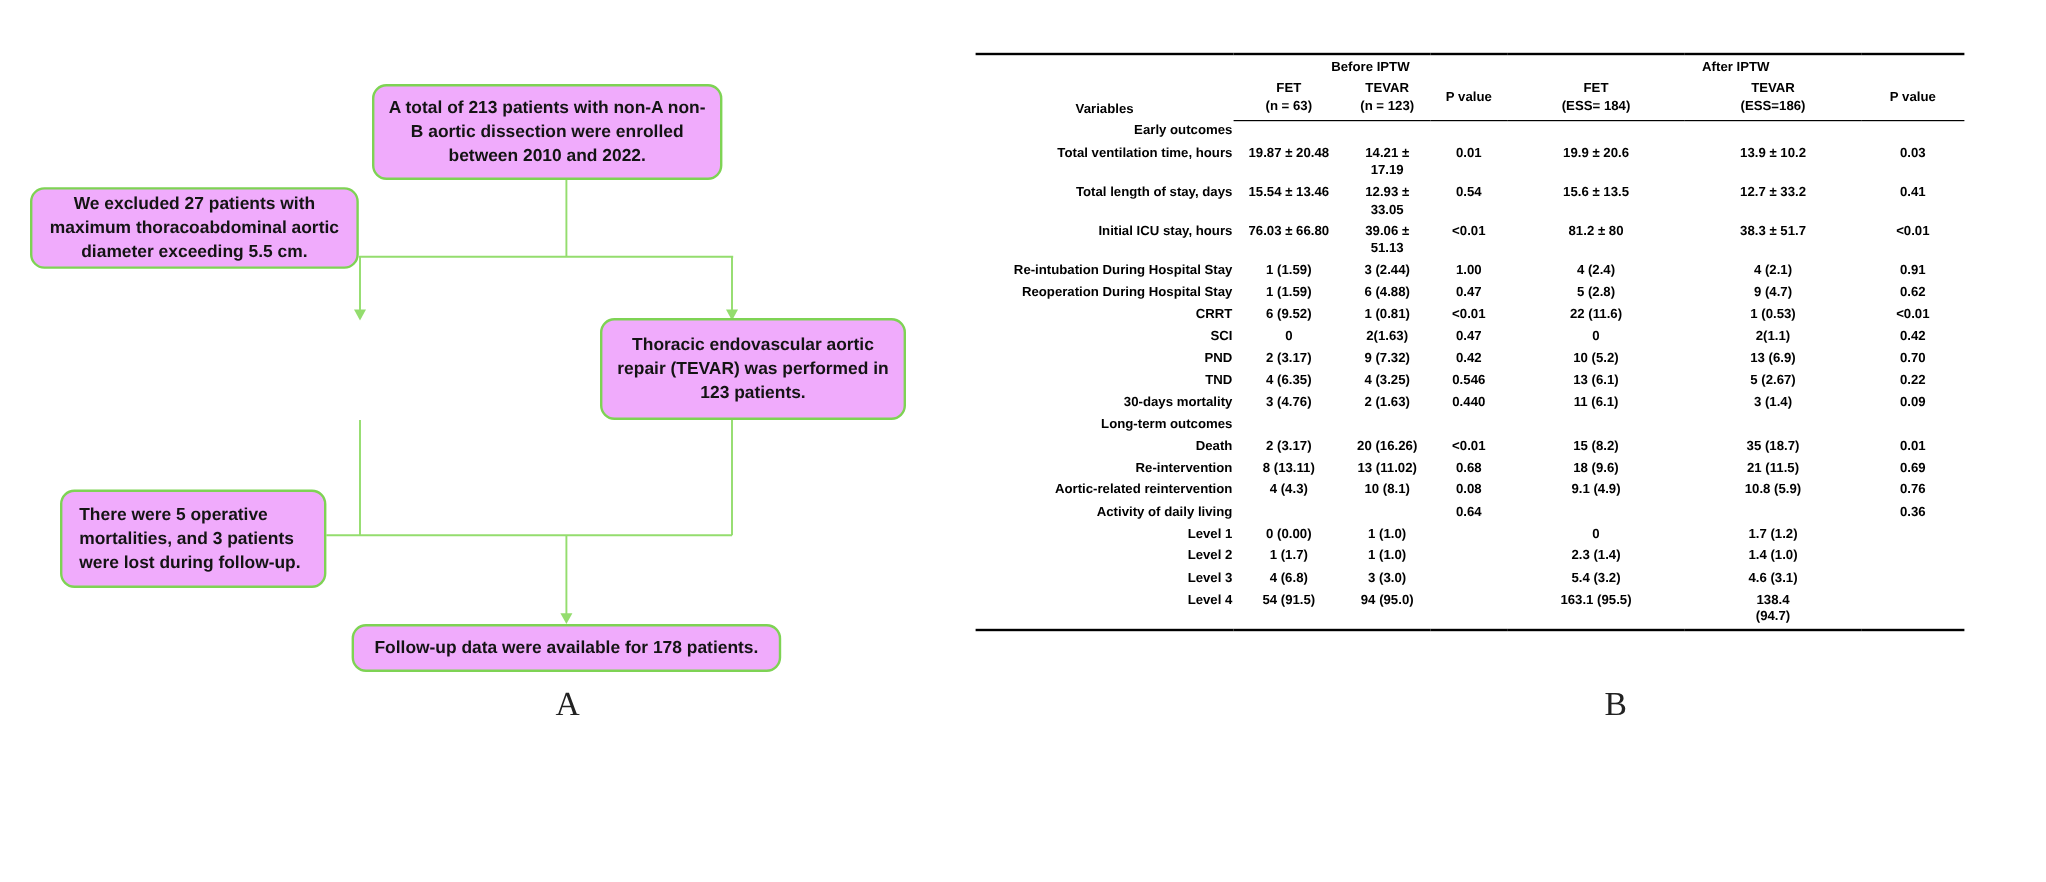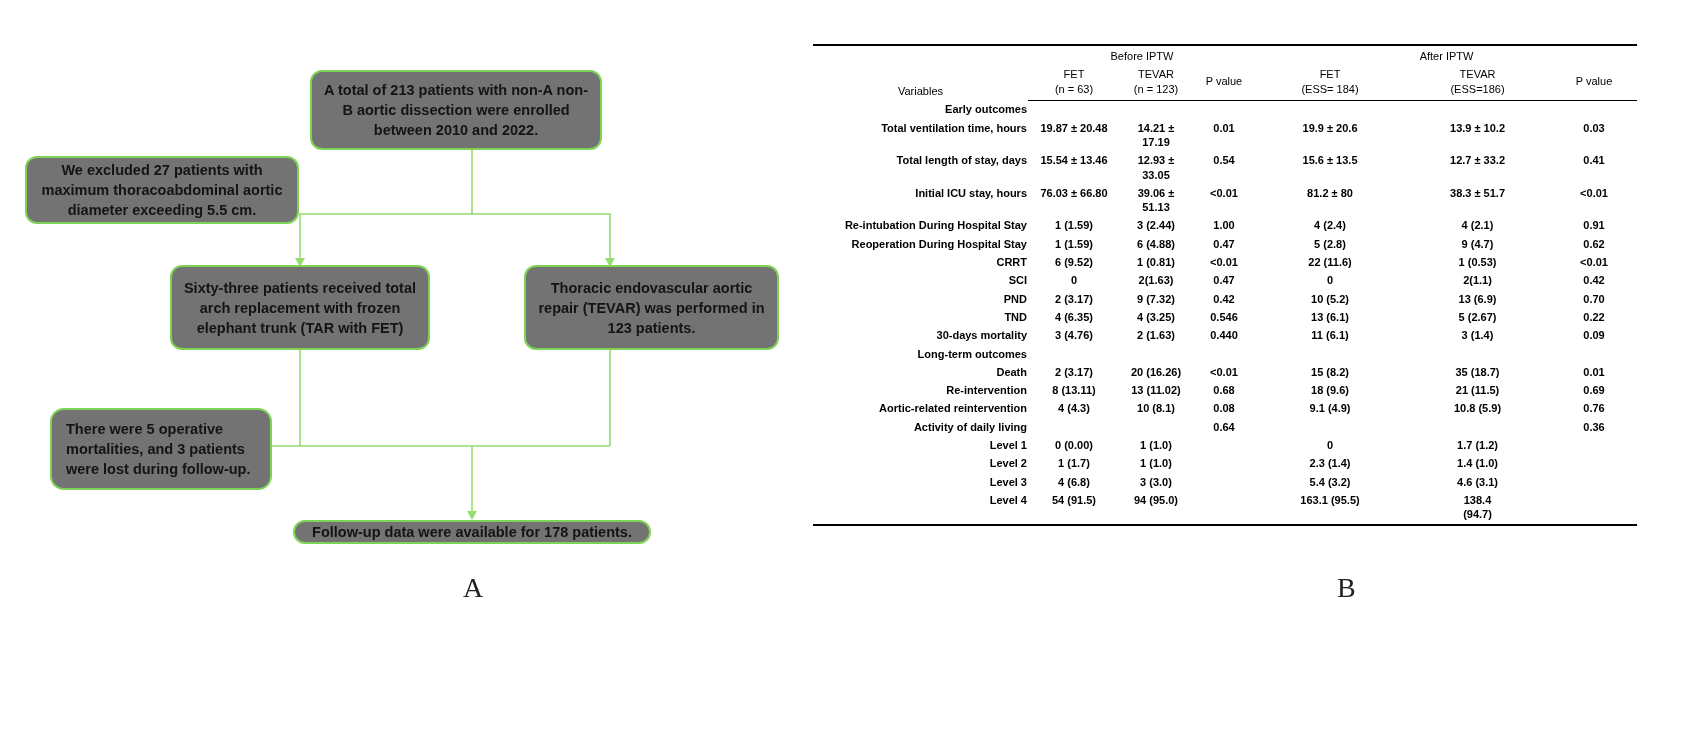--- a/index.html
+++ b/index.html
@@ -11,47 +11,47 @@
   body{
     width:1705px;height:735px;background:#ffffff;position:relative;overflow:hidden;
     font-family:"Liberation Sans", sans-serif;color:var(--ink);
   }
   
   .panel-a{position:absolute;left:0;top:0;width:800px;height:640px;}
   .connectors{position:absolute;left:0;top:0;z-index:0;}
   .cline{stroke:var(--connector);stroke-width:1.6;fill:none;}
   .ahead{fill:var(--connector);}
   .fbox{
-    position:absolute;z-index:1;background:#737373;
+    position:absolute;z-index:1;background:#f0abfc;
     border:2px solid var(--green);border-radius:12px;
     display:flex;align-items:center;justify-content:center;
     text-align:center;font-weight:bold;font-size:14.5px;line-height:1.38;
     padding:6px 10px;box-sizing:border-box;color:var(--ink);
   }
   #box-enrolled {left:310px;top:70px;width:292px;height:80px;}
   #box-excluded {left:25px;top:156px;width:274px;height:68px;}
   #box-fet      {left:170px;top:265px;width:260px;height:85px;}
-  #box-tevar    {left:500px;top:265px;width:255px;height:85px;margin-left:24px;}
-  #box-mortality{left:50px;top:408px;width:222px;height:82px;text-align:left;justify-content:flex-start;padding-left:14px;border-radius:14px;}
-  #box-followup {left:293px;top:520px;width:358px;height:24px;padding:4px 12px;}
+  #box-tevar    {left:500px;top:265px;width:255px;height:85px;}
+  #box-mortality{left:50px;top:408px;width:222px;height:82px;text-align:left;justify-content:flex-start;padding-left:14px;}
+  #box-followup {left:293px;top:520px;width:358px;height:40px;padding:4px 12px;}
   .panel-label{
     position:absolute;font-family:"Liberation Serif", serif;font-size:28px;
     color:#222;font-weight:normal;
   }
   #label-a{left:463px;top:572px;}
   #label-b{left:1337px;top:572px;}
   
   .panel-b{position:absolute;left:813px;top:44px;width:824px;}
   table.outcomes{
     border-collapse:collapse;width:824px;table-layout:fixed;
     border-top:2px solid #000;border-bottom:2px solid #000;
     font-size:11px;font-weight:bold;color:#000;
   }
   table.outcomes th{
-    font-weight:normal;text-align:center;white-space:pre-line;line-height:1.3;padding:2px 0;
+    font-weight:bold;text-align:center;white-space:pre-line;line-height:1.3;padding:2px 0;
   }
   th.var-head{text-align:left;vertical-align:bottom;padding-bottom:9px;padding-left:1px;}
   tr.cols th{border-bottom:1.5px solid #000;padding-bottom:4px;}
   tr.groups th{padding-top:3px;}
   table.outcomes tbody td{
     text-align:center;vertical-align:top;padding:2px 1px;
     white-space:pre-line;line-height:1.3;
   }
   table.outcomes tbody td.lbl{text-align:right;white-space:nowrap;}
   tr.section td.lbl{padding-left:1px;}
@@ -74,21 +74,20 @@
       <polygon class="ahead" points="605,258 615,258 610,267"></polygon>
       <line class="cline" x1="300" y1="350" x2="300" y2="446"></line>
       <line class="cline" x1="610" y1="350" x2="610" y2="446"></line>
       <line class="cline" x1="272" y1="446" x2="610" y2="446"></line>
       <line class="cline" x1="472" y1="446" x2="472" y2="512"></line>
       <polygon class="ahead" points="467,511 477,511 472,520"></polygon>
     </svg>
 
     <div class="fbox" id="box-enrolled">A total of 213 patients with non-A non-B aortic dissection were enrolled between 2010 and 2022.</div>
     <div class="fbox" id="box-excluded">We excluded 27 patients with maximum thoracoabdominal aortic diameter exceeding 5.5 cm.</div>
-    <div class="fbox" id="box-fet">Sixty-three patients received total arch replacement with frozen elephant trunk (TAR with FET)</div>
     <div class="fbox" id="box-tevar">Thoracic endovascular aortic repair (TEVAR) was performed in 123 patients.</div>
     <div class="fbox" id="box-mortality">There were 5 operative mortalities, and 3 patients were lost during follow-up.</div>
     <div class="fbox" id="box-followup">Follow-up data were available for 178 patients.</div>
   </div>
   <div class="panel-label" id="label-a">A</div>
 
   <div class="panel-b">
     <table class="outcomes">
       <colgroup>
         <col style="width:215px">

